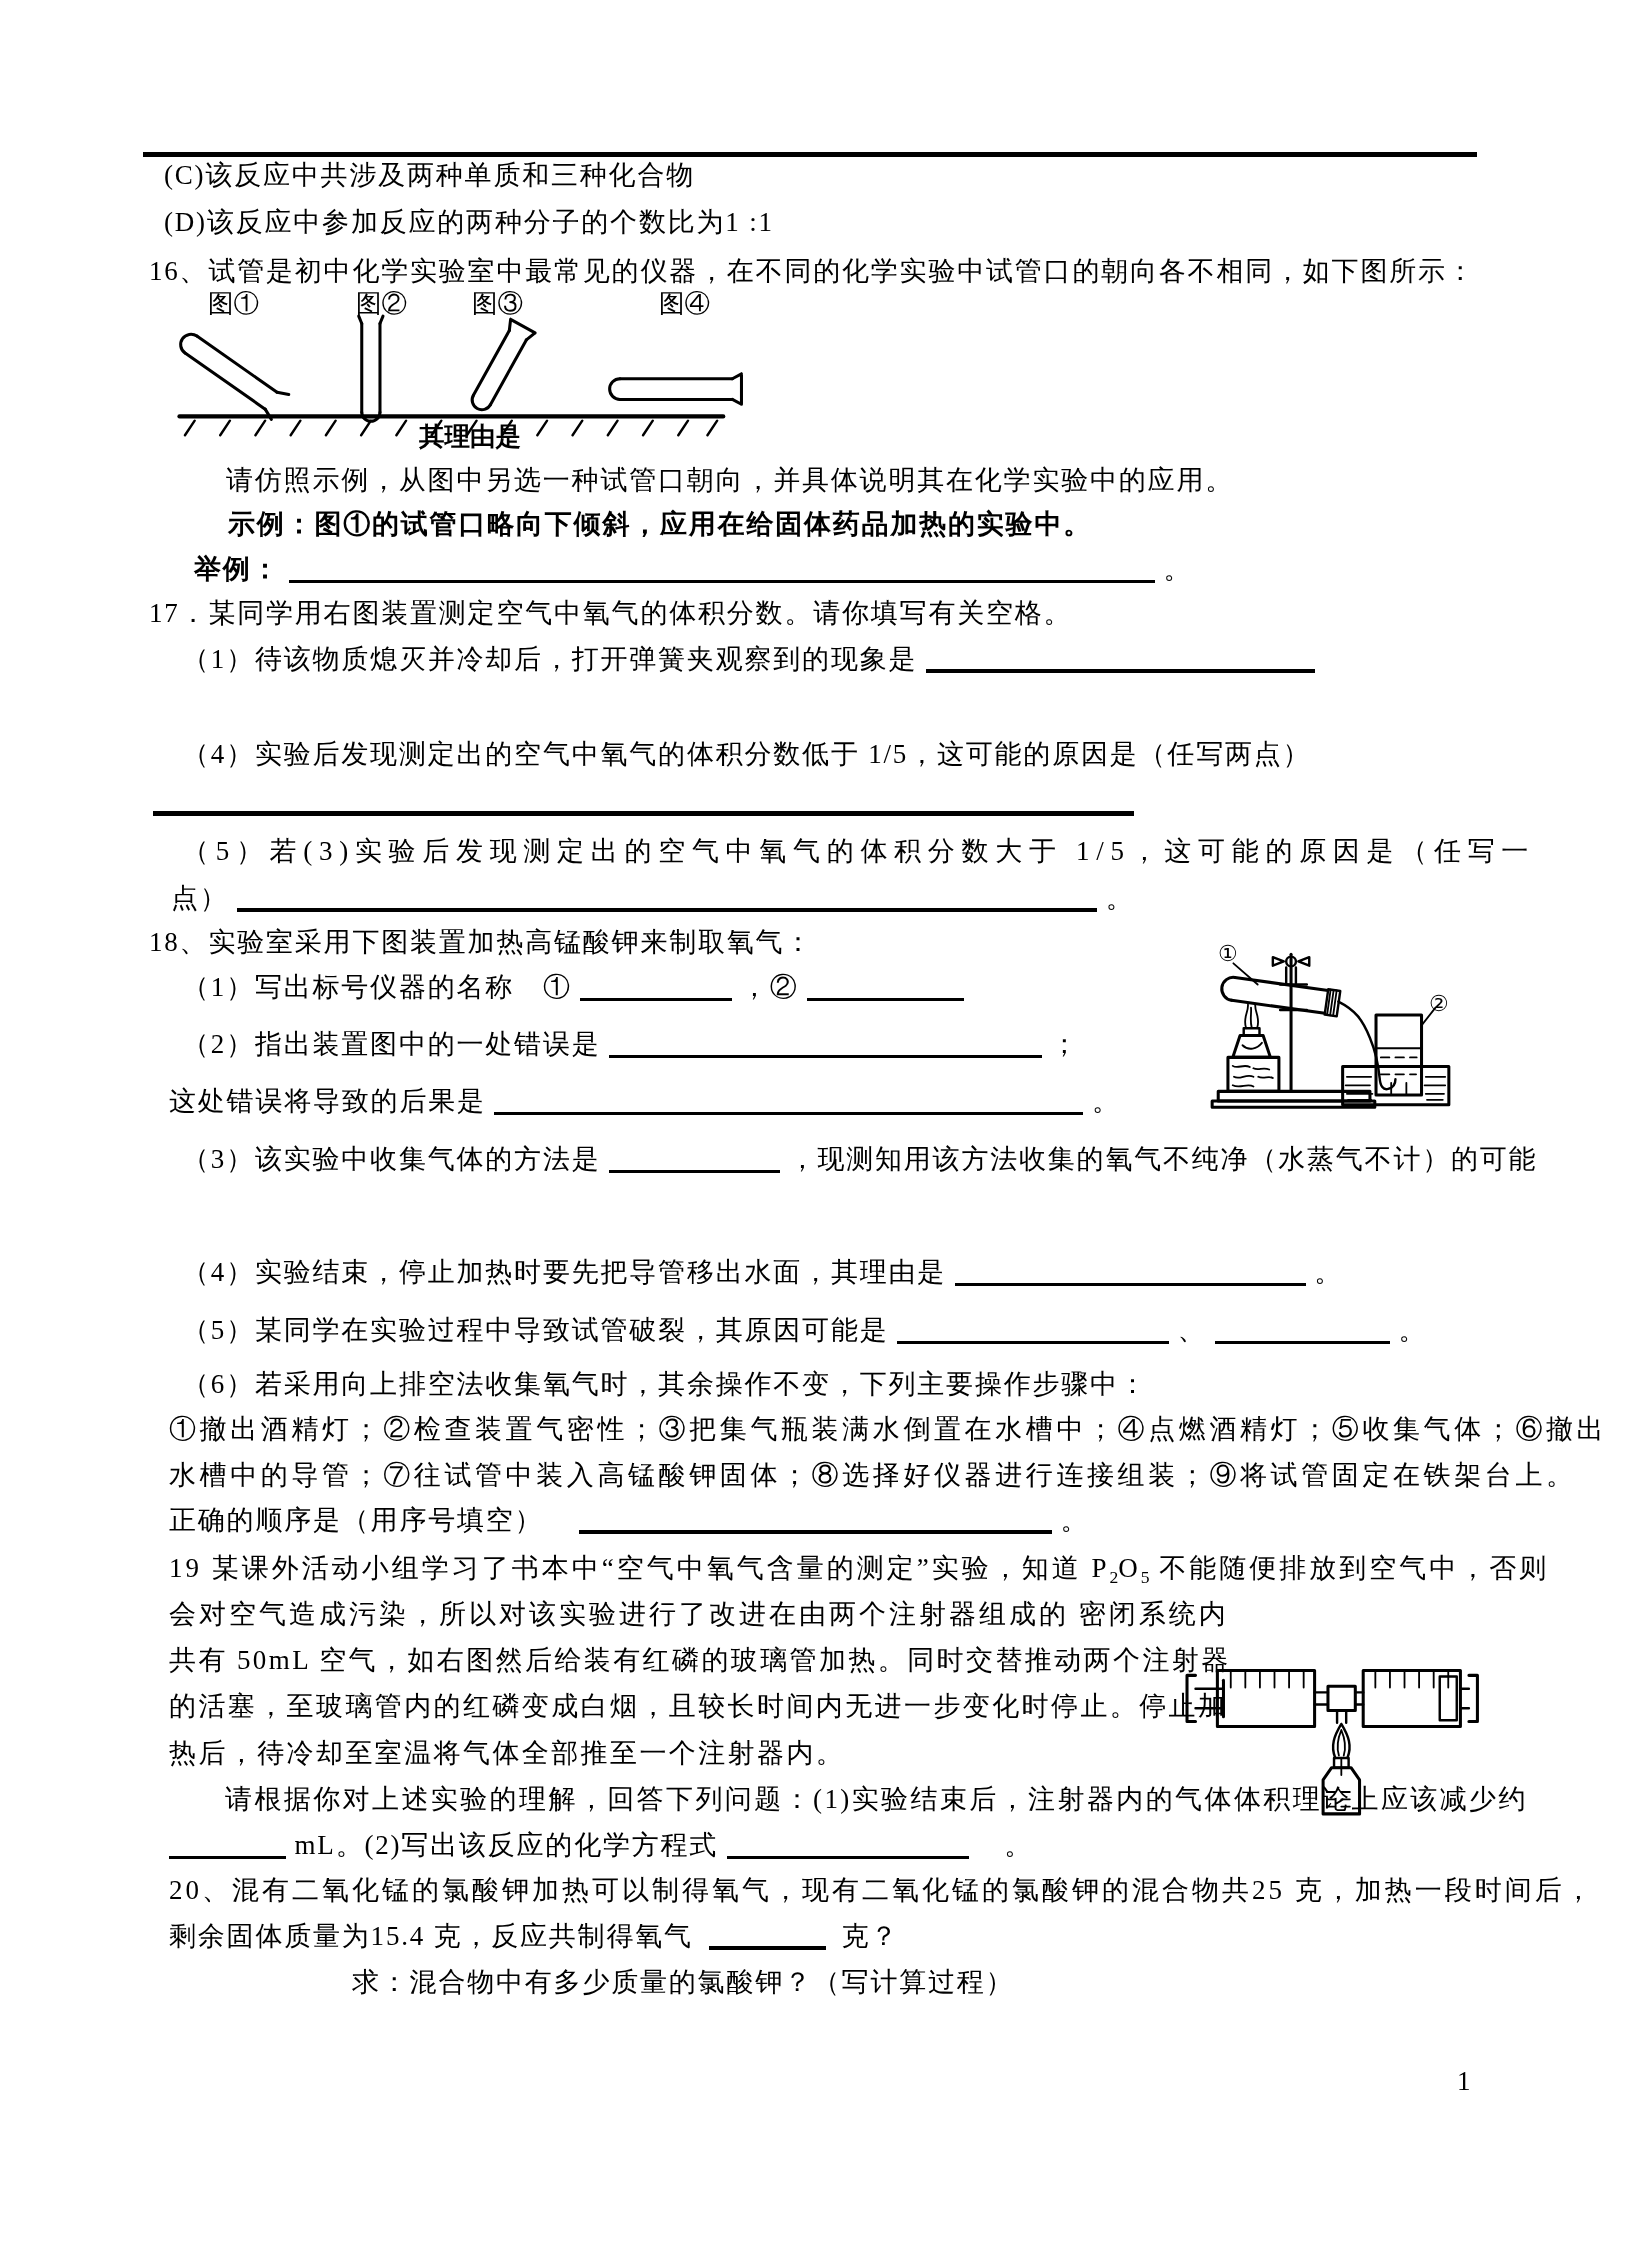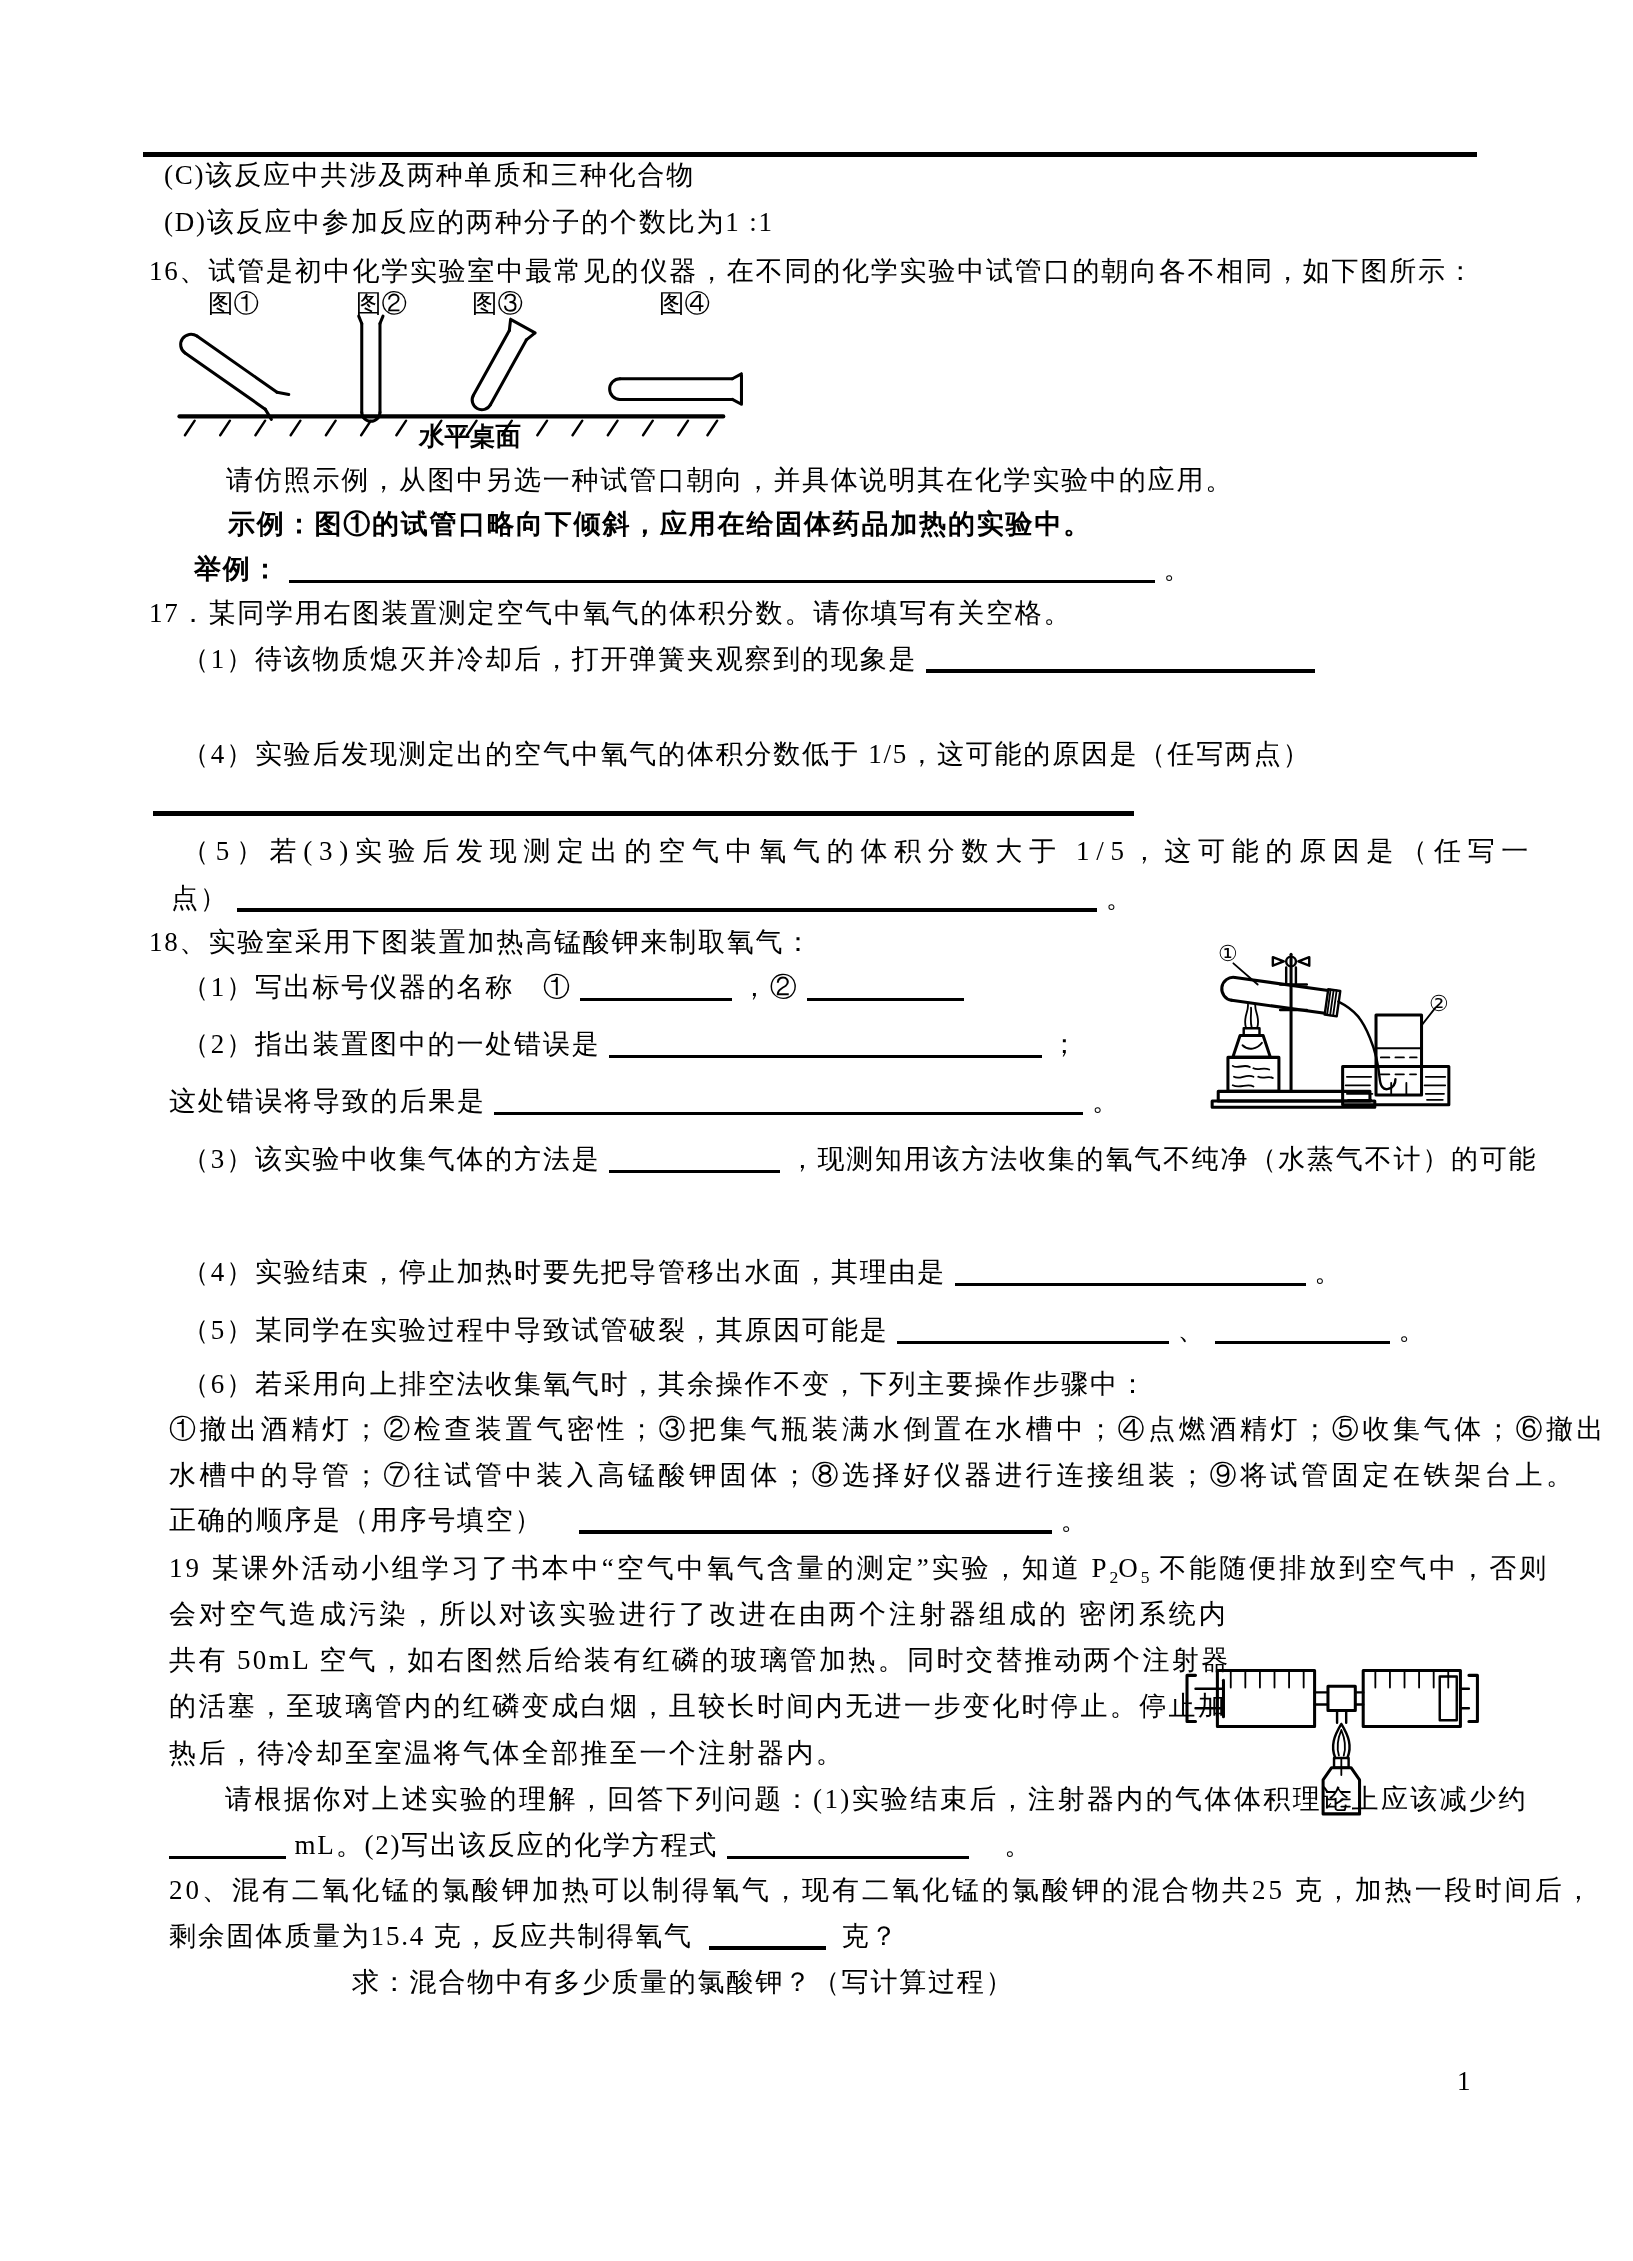--- a/index.html
+++ b/index.html
@@ -62,21 +62,21 @@
     <g>
       <path d="M790,123 H975 M790,157 H975"></path>
       <path d="M790,123 A17,17 0 1 0 790,157"></path>
       <path d="M975,123 L990,115 M975,157 L990,165 M990,115 V165"></path>
     </g>
     <g>
       <path class="thick" d="M65,185 H960"></path>
       <path class="med" d="M90,192 l-16,24 M148,192 l-16,24 M206,192 l-16,24 M264,192 l-16,24 M322,192 l-16,24 M380,192 l-16,24 M438,192 l-16,24 M496,192 l-16,24 M554,192 l-16,24 M612,192 l-16,24 M670,192 l-16,24 M728,192 l-16,24 M786,192 l-16,24 M844,192 l-16,24 M902,192 l-16,24 M950,192 l-16,24"></path>
     </g>
   </svg>
-  <span class="figlabel b" style="left:419px;top:419px;">水平桌面</span>
+  <span class="figlabel b" style="left:419px;top:419px;">其理由是</span>
 
   <div class="line" style="left:226px;top:463px;"><span>请仿照示例，从图中另选一种试管口朝向，并具体说明其在化学实验中的应用。</span></div>
   <div class="line b" style="left:228px;top:507px;"><span>示例：图①的试管口略向下倾斜，应用在给固体药品加热的实验中。</span></div>
   <div class="line" style="left:194px;top:552px;">
     <span class="b">举例：</span>
     <span class="bk" style="width:866px;"></span>
     <span>。</span>
   </div>
 
   <div class="line" style="left:149px;top:596px;"><span>17．某同学用右图装置测定空气中氧气的体积分数。请你填写有关空格。</span></div>

